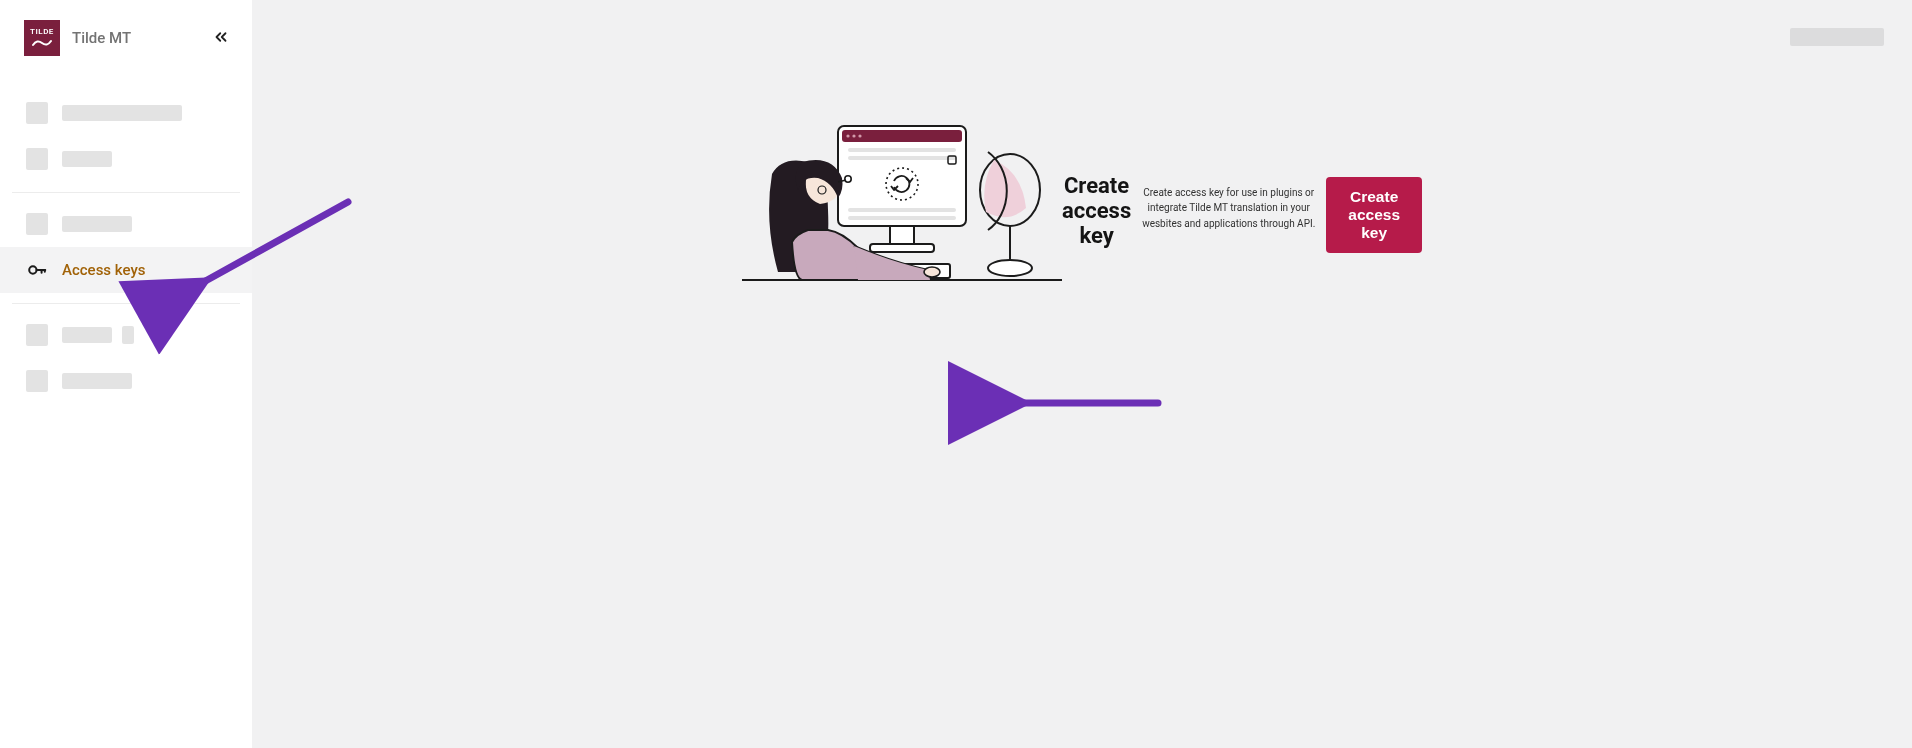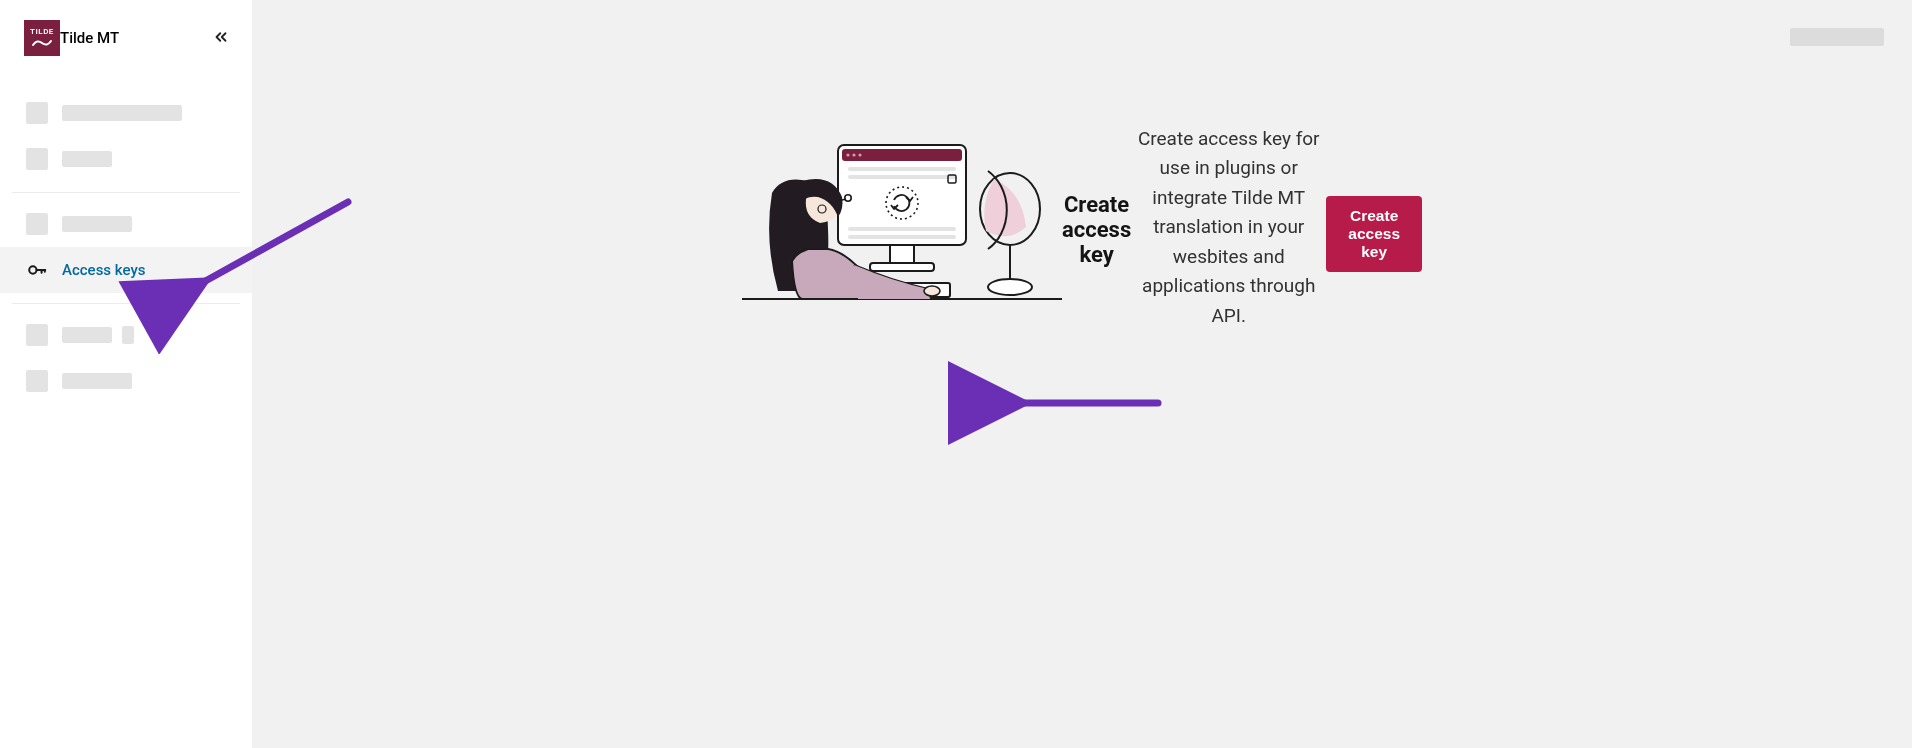--- a/index.html
+++ b/index.html
@@ -24,27 +24,28 @@
       padding: 20px 20px 16px 24px;
       position: relative;
     }
     .logo {
       width: 36px; height: 36px;
       background: #7a1f3d;
       color: #fff;
       display: flex; align-items: center; justify-content: center;
       font-size: 9px;
       font-weight: 600;
+      margin-right: 12px;
       position: relative;
       flex-direction: column;
     }
     .logo-text{font-size:8px;letter-spacing:0.5px;line-height:1;}
     .logo-wave{height:10px; position:relative; width:20px; margin-top:2px;}
     .logo-wave svg{display:block;}
-    .app-name { font-size: 15px; color: #000000; font-weight: 500;}
+    .app-name { font-size: 15px; color: #737373; font-weight: 500;}
     .collapse-btn {
       position: absolute; right: 20px; top: 26px;
       width: 22px; height: 22px;
       display:flex; align-items:center; justify-content:center;
       color:#333; cursor:pointer;
     }
     .nav { padding-top: 18px; }
     .nav-item {
       display:flex; align-items:center;
       padding: 12px 16px 12px 26px;
@@ -58,21 +59,21 @@
       height:16px; background:#e3e3e3; border-radius:2px;
     }
     .nav-sep{
       border-top:1px solid #ececec;
       margin: 10px 12px 8px 12px;
     }
     .nav-item.active{
       background:#f3f3f4;
     }
     .nav-item.active .real-label{
-      color:#0369a1; font-size:15px; font-weight:500;
+      color:#a16207; font-size:15px; font-weight:500;
     }
     .key-icon{
       width:22px; height:22px;
       display:flex; align-items:center; justify-content:center;
       margin-right:14px; flex-shrink:0;
       color:#1b1b1b;
     }
     .nav-item .ph-label.small{width:50px;}
     .nav-item .ph-label.med{width:70px;}
     .nav-item .ph-label.lg{width:120px;}
@@ -94,21 +95,21 @@
       width:680px;
       display:flex; flex-direction:row; align-items:center;
     }
     .illustration{width:320px; height:180px; position:relative;}
     .heading{
       text-align:center; margin-top:16px;
       font-size:22px; font-weight:700; color:#141414;
     }
     .subtext{
       text-align:center; margin-top:12px;
-      font-size:19px; color:#323232; line-height:1.55;
+      font-size:10px; color:#323232; line-height:1.55;
       max-width:560px;
     }
     .cta-button{
       margin-top:26px;
       background:#b61b4a;
       color:#fff; border:none;
       font-size:15.5px; font-weight:600;
       padding:11px 22px;
       border-radius:4px;
       cursor:pointer;

